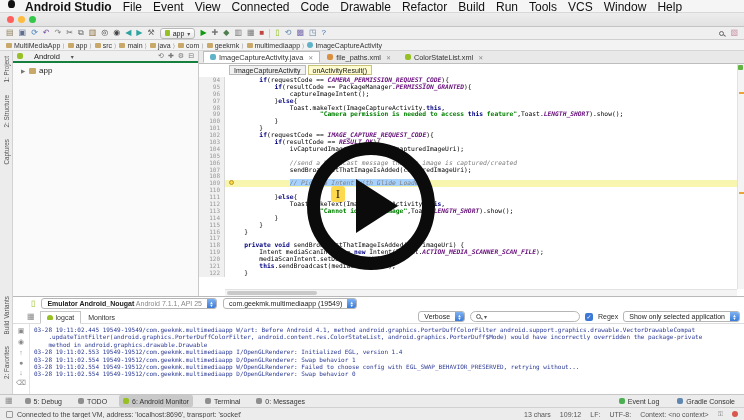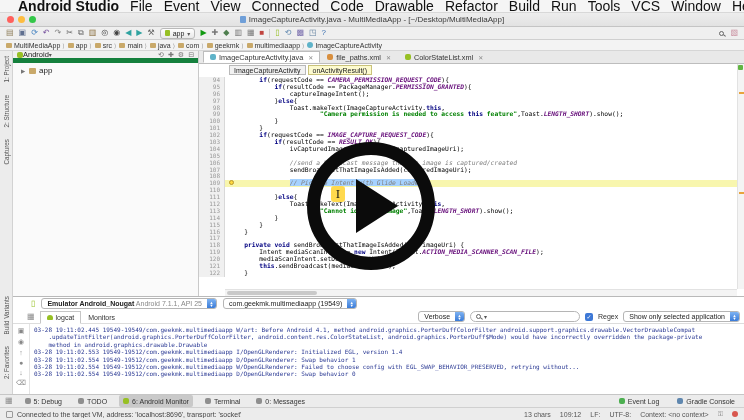--- a/index.html
+++ b/index.html
@@ -1,20 +1,20 @@
 <!DOCTYPE html>
 <html><head>
 <meta charset="utf-8">
 <style>
   html,body{margin:0;padding:0;background:#666;}
   *{box-sizing:border-box;}
   .app{position:relative;width:744px;height:420px;background:#fff;font-family:"Liberation Sans",sans-serif;overflow:hidden;-webkit-font-smoothing:antialiased;}
 
   
-  .menubar{height:13px;background:#f5f5f5;border-bottom:1px solid #d8d8d8;display:flex;align-items:center;padding:0 8px;font-size:14px;color:#111;}
+  .menubar{height:13px;background:#f5f5f5;border-bottom:1px solid #d8d8d8;display:flex;align-items:flex-start;padding:0 8px;font-size:12px;color:#111;}
   .apple{width:7px;height:8px;background:#111;border-radius:50% 50% 45% 45%;margin-right:10px;}
   .menu-item{margin-right:11px;white-space:nowrap;}
   .menu-item.b{font-weight:bold;}
 
   
   .titlebar{height:14px;background:linear-gradient(#ededed,#e2e2e2);border-bottom:1px solid #c4c4c4;display:flex;align-items:center;position:relative;}
   .lights{display:flex;gap:4px;margin-left:7px;}
   .light{width:7px;height:7px;border-radius:50%;}
   .lr{background:#ff605c;} .ly{background:#fdbc40;} .lg{background:#34c749;}
   .wtitle{position:absolute;left:0;right:0;text-align:center;font-size:8px;color:#3a3a3a;}
@@ -41,21 +41,21 @@
   
   .main{margin-left:13px;height:245px;display:flex;background:#fff;}
 
   
   .stripe-left{position:absolute;left:0;top:51px;height:343px;width:13px;background:#ececec;border-right:1px solid #d2d2d2;display:flex;flex-direction:column;align-items:center;padding:5px 0 3px;}
   .vlabel{writing-mode:vertical-rl;transform:rotate(180deg);font-size:6.3px;color:#555;margin-bottom:12px;white-space:nowrap;}
   .stripe-spacer{flex:1;}
 
   
   .project{width:186px;border-right:1px solid #c9c9c9;background:#fafafa;display:flex;flex-direction:column;}
-  .proj-head{height:12px;background:#f0f0f0;border-bottom:5px solid #15803d;display:flex;align-items:center;padding:0 4px;font-size:7.5px;color:#222;gap:0;}
+  .proj-head{height:12px;background:#f0f0f0;border-bottom:2px solid #15803d;display:flex;align-items:center;padding:0 4px;font-size:7.5px;color:#222;gap:11px;}
   .proj-head .droid{width:6px;height:6px;background:#97c024;border-radius:2px;}
   .proj-head .hico{margin-left:auto;display:flex;gap:4px;color:#777;font-size:7px;}
   .proj-head .hico span{margin-left:0;}
   .tree{padding-top:2px;font-size:8px;color:#222;}
   .tree-row{height:11px;display:flex;align-items:center;gap:3px;padding-left:8px;}
   .tree-row.selected{background:#d4d4d4;}
   .tw{color:#777;font-size:5.5px;width:5px;}
   .ti-folder{width:7px;height:6px;background:#c9a96a;border-radius:1px;}
   .ti-gradle{width:7px;height:7px;background:#7996b5;border-radius:50%;}
 
@@ -152,21 +152,20 @@
         <span class="menu-item">Help</span>
       </span>
   </div>
 
   <div class="titlebar">
     <span class="lights">
       <span class="light lr"></span>
       <span class="light ly"></span>
       <span class="light lg"></span>
     </span>
-    <span class="wtitle"><span class="fico"></span><span>ImageCaptureActivity.java - MultiMediaApp - [~/Desktop/MultiMediaApp]</span></span>
   </div>
 
   <div class="toolbar">
     <span style="display:flex;align-items:center;gap:5px;">
         <span class="ticon" style="color: rgb(138, 122, 85);">▤</span>
         <span class="ticon" style="color: rgb(95, 111, 143);">▣</span>
         <span class="ticon" style="color: rgb(63, 127, 191);">⟳</span>
         <span class="ticon" style="color: rgb(122, 85, 160);">↶</span>
         <span class="ticon" style="color: rgb(136, 136, 136);">↷</span>
         <span class="ticon" style="color: rgb(102, 102, 102);">✂</span>

